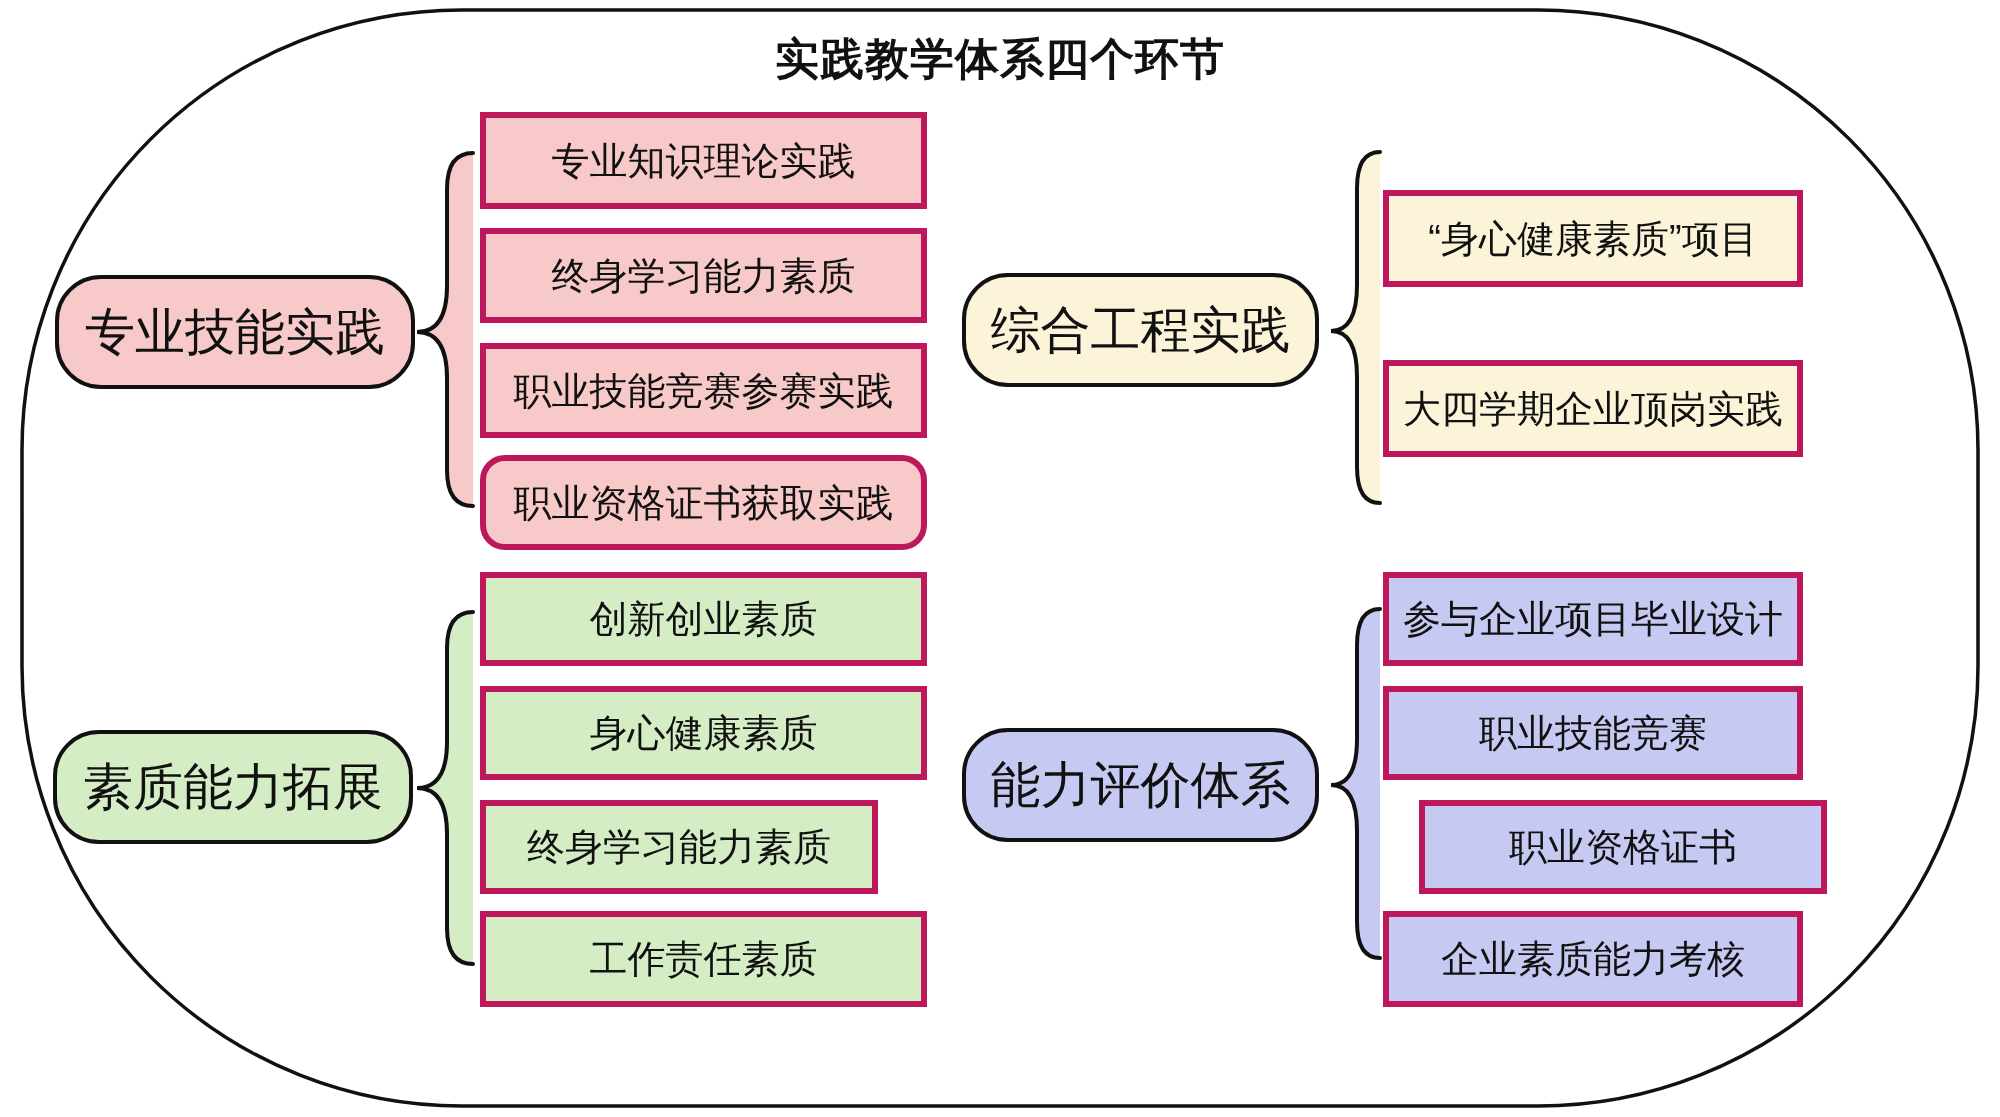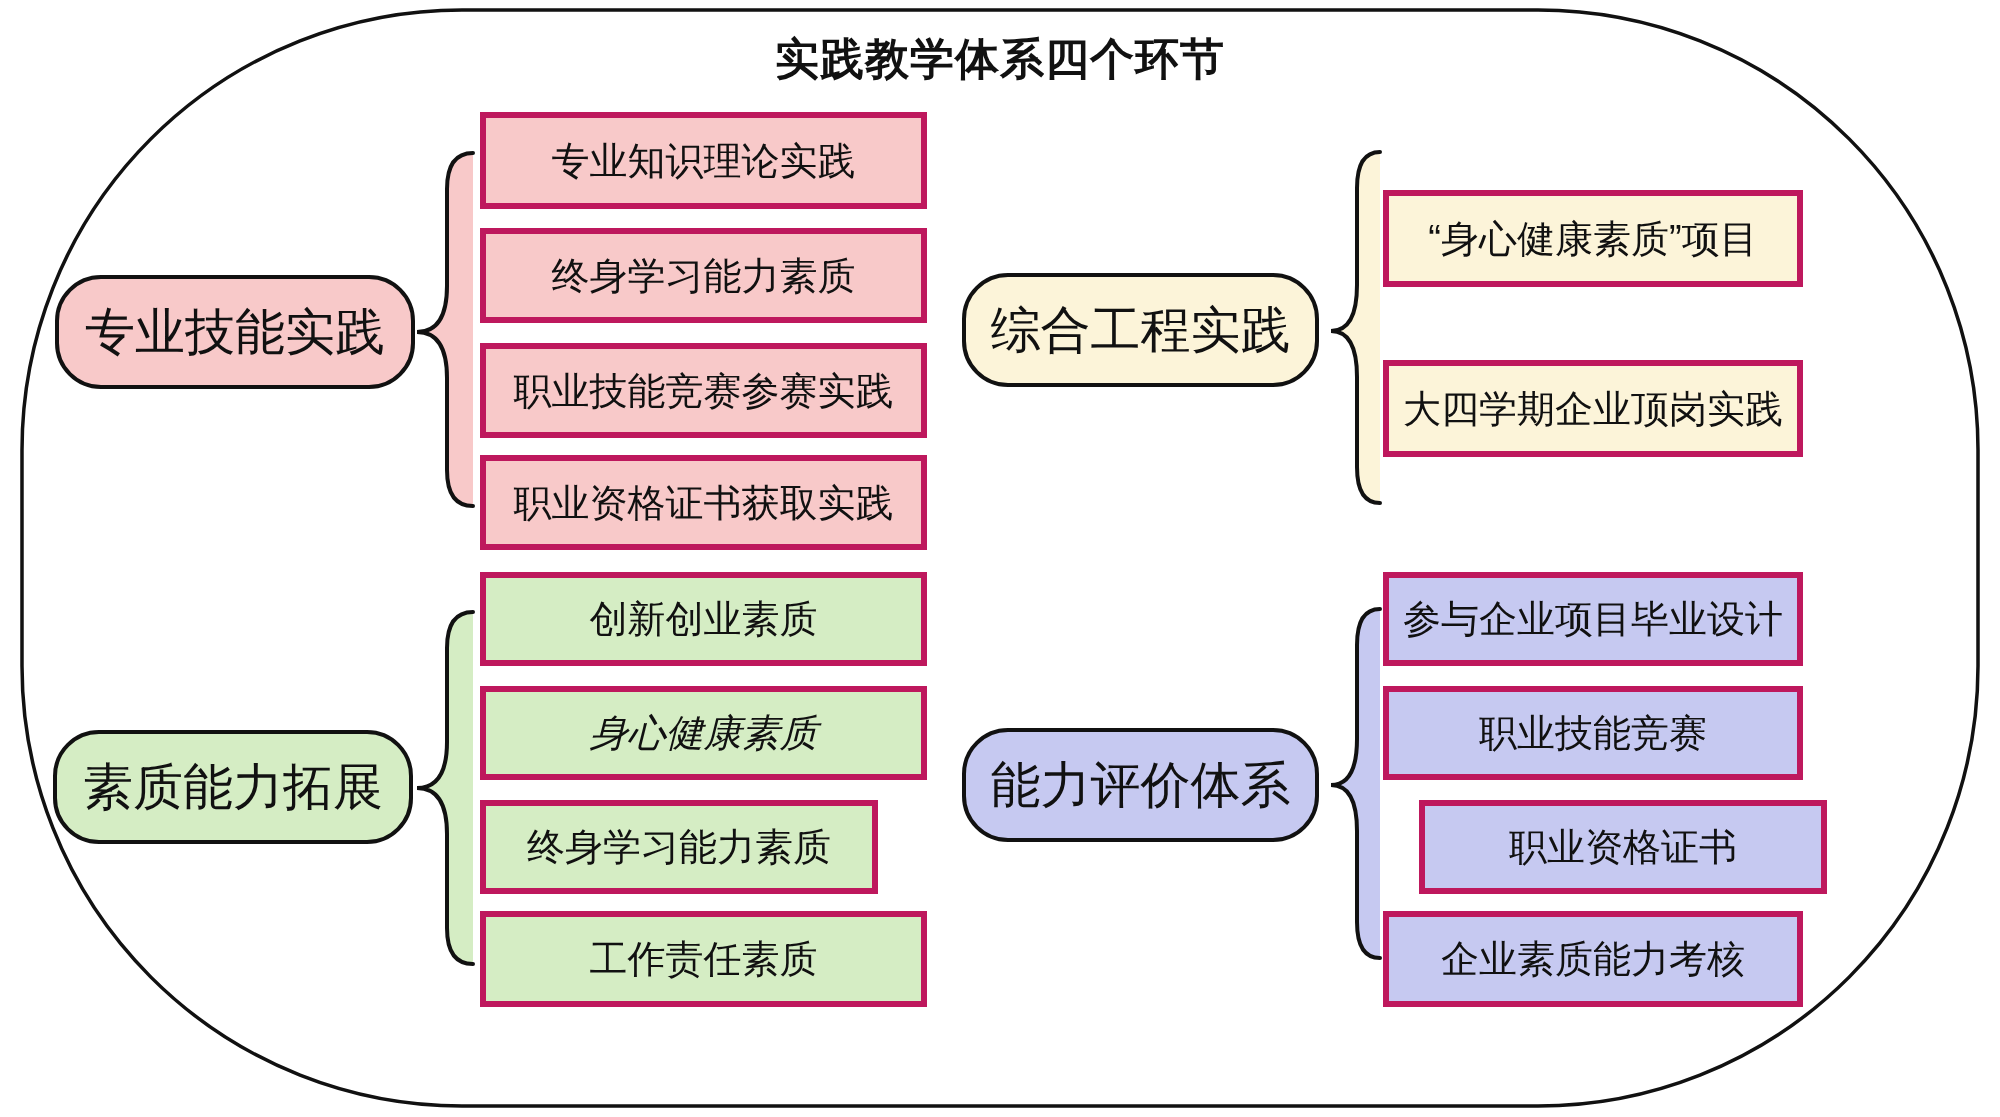--- a/index.html
+++ b/index.html
@@ -46,29 +46,29 @@
     <path d="M1380 609 Q1357 609 1357 645 L1357 739 Q1357 785 1331 785 Q1357 785 1357 831 L1357 922 Q1357 958 1380 958 Z" stroke="none" fill="#c6c9f1"></path>
     <path d="M1380 609 Q1357 609 1357 645 L1357 739 Q1357 785 1331 785 Q1357 785 1357 831 L1357 922 Q1357 958 1380 958" fill="none" stroke-width="4" stroke-linecap="round" stroke="#111111"></path>
   </svg>
 
   <div class="title">实践教学体系四个环节</div>
 
   <div class="bubble" style="left: 55px; top: 275px; width: 360px; height: 114px; background: rgb(248, 201, 201);">专业技能实践</div>
   <div class="box" style="left: 480px; top: 112px; width: 447px; height: 97px; background: rgb(248, 201, 201);">专业知识理论实践</div>
   <div class="box" style="left: 480px; top: 228px; width: 447px; height: 95px; background: rgb(248, 201, 201);">终身学习能力素质</div>
   <div class="box" style="left: 480px; top: 343px; width: 447px; height: 95px; background: rgb(248, 201, 201);">职业技能竞赛参赛实践</div>
-  <div class="box" style="left: 480px; top: 455px; width: 447px; height: 95px; background: rgb(248, 201, 201);">职业资格证书获取实践</div>
+  <div class="box" style="left: 480px; top: 455px; width: 447px; height: 95px; background: rgb(248, 201, 201); border-radius: 25px;">职业资格证书获取实践</div>
 
   <div class="bubble" style="left: 962px; top: 273px; width: 357px; height: 114px; background: rgb(252, 244, 217);">综合工程实践</div>
   <div class="box" style="left: 1383px; top: 190px; width: 420px; height: 97px; background: rgb(252, 244, 217);">“身心健康素质”项目</div>
   <div class="box" style="left: 1383px; top: 360px; width: 420px; height: 97px; background: rgb(252, 244, 217);">大四学期企业顶岗实践</div>
 
   <div class="bubble" style="left: 53px; top: 730px; width: 360px; height: 114px; background: rgb(213, 237, 196);">素质能力拓展</div>
   <div class="box" style="left: 480px; top: 572px; width: 447px; height: 94px; background: rgb(213, 237, 196);">创新创业素质</div>
-  <div class="box" style="left: 480px; top: 686px; width: 447px; height: 94px; background: rgb(213, 237, 196); font-style: italic;">身心健康素质</div>
+  <div class="box" style="left: 480px; top: 686px; width: 447px; height: 94px; background: rgb(213, 237, 196);">身心健康素质</div>
   <div class="box" style="left: 480px; top: 800px; width: 398px; height: 94px; background: rgb(213, 237, 196);">终身学习能力素质</div>
   <div class="box" style="left: 480px; top: 911px; width: 447px; height: 96px; background: rgb(213, 237, 196);">工作责任素质</div>
 
   <div class="bubble" style="left: 962px; top: 728px; width: 357px; height: 114px; background: rgb(198, 201, 241);">能力评价体系</div>
   <div class="box" style="left: 1383px; top: 572px; width: 420px; height: 94px; background: rgb(198, 201, 241);">参与企业项目毕业设计</div>
   <div class="box" style="left: 1383px; top: 686px; width: 420px; height: 94px; background: rgb(198, 201, 241);">职业技能竞赛</div>
   <div class="box" style="left: 1419px; top: 800px; width: 408px; height: 94px; background: rgb(198, 201, 241);">职业资格证书</div>
   <div class="box" style="left: 1383px; top: 911px; width: 420px; height: 96px; background: rgb(198, 201, 241);">企业素质能力考核</div>
 
 </div>

